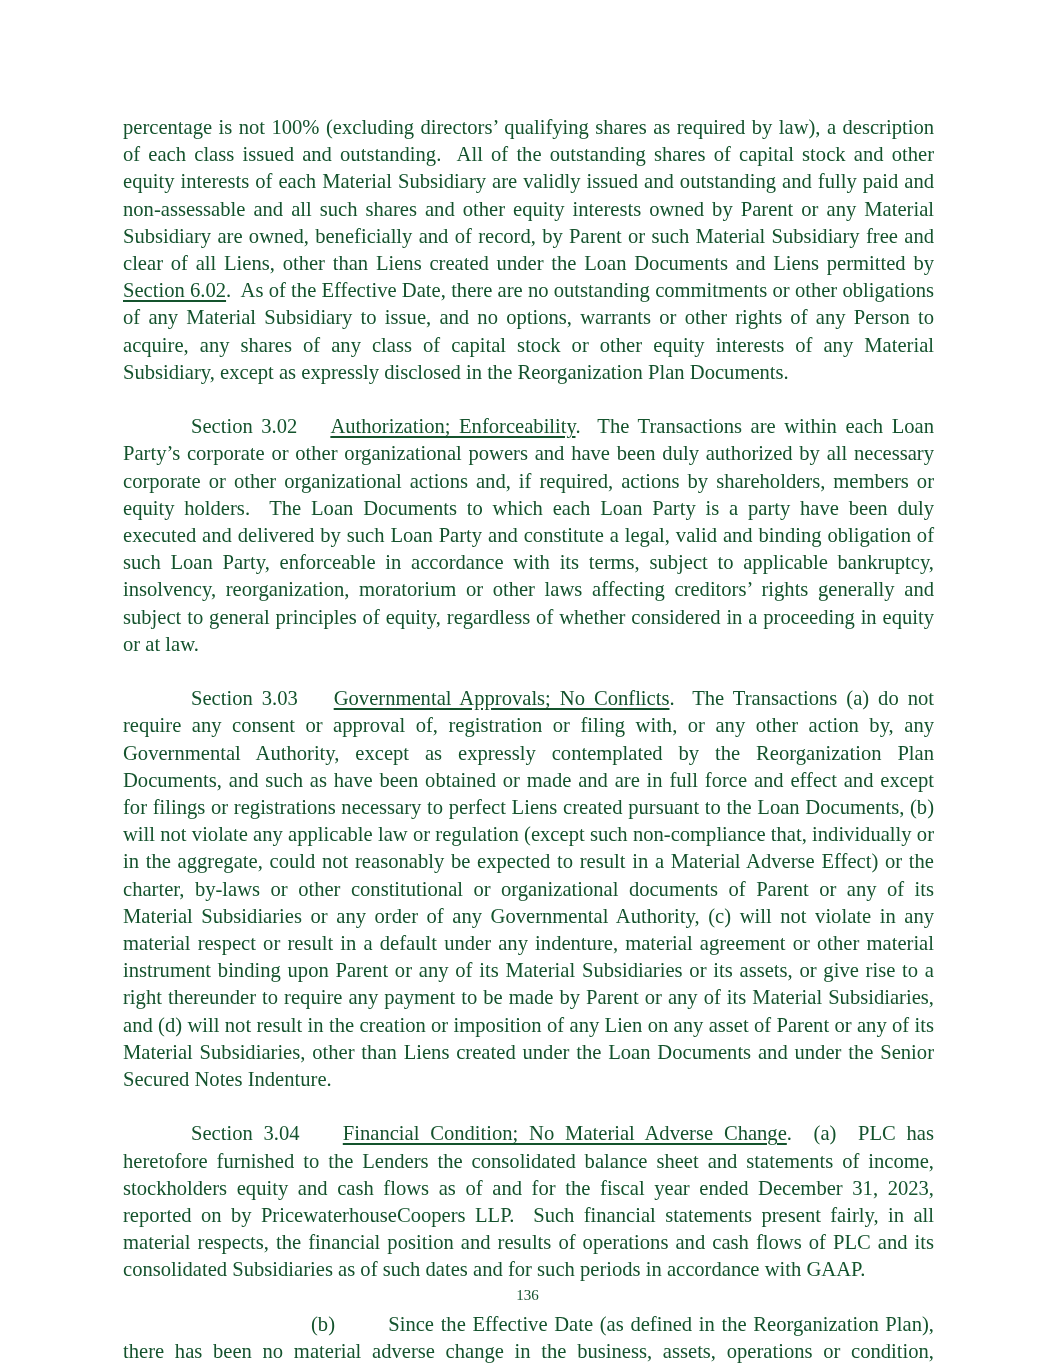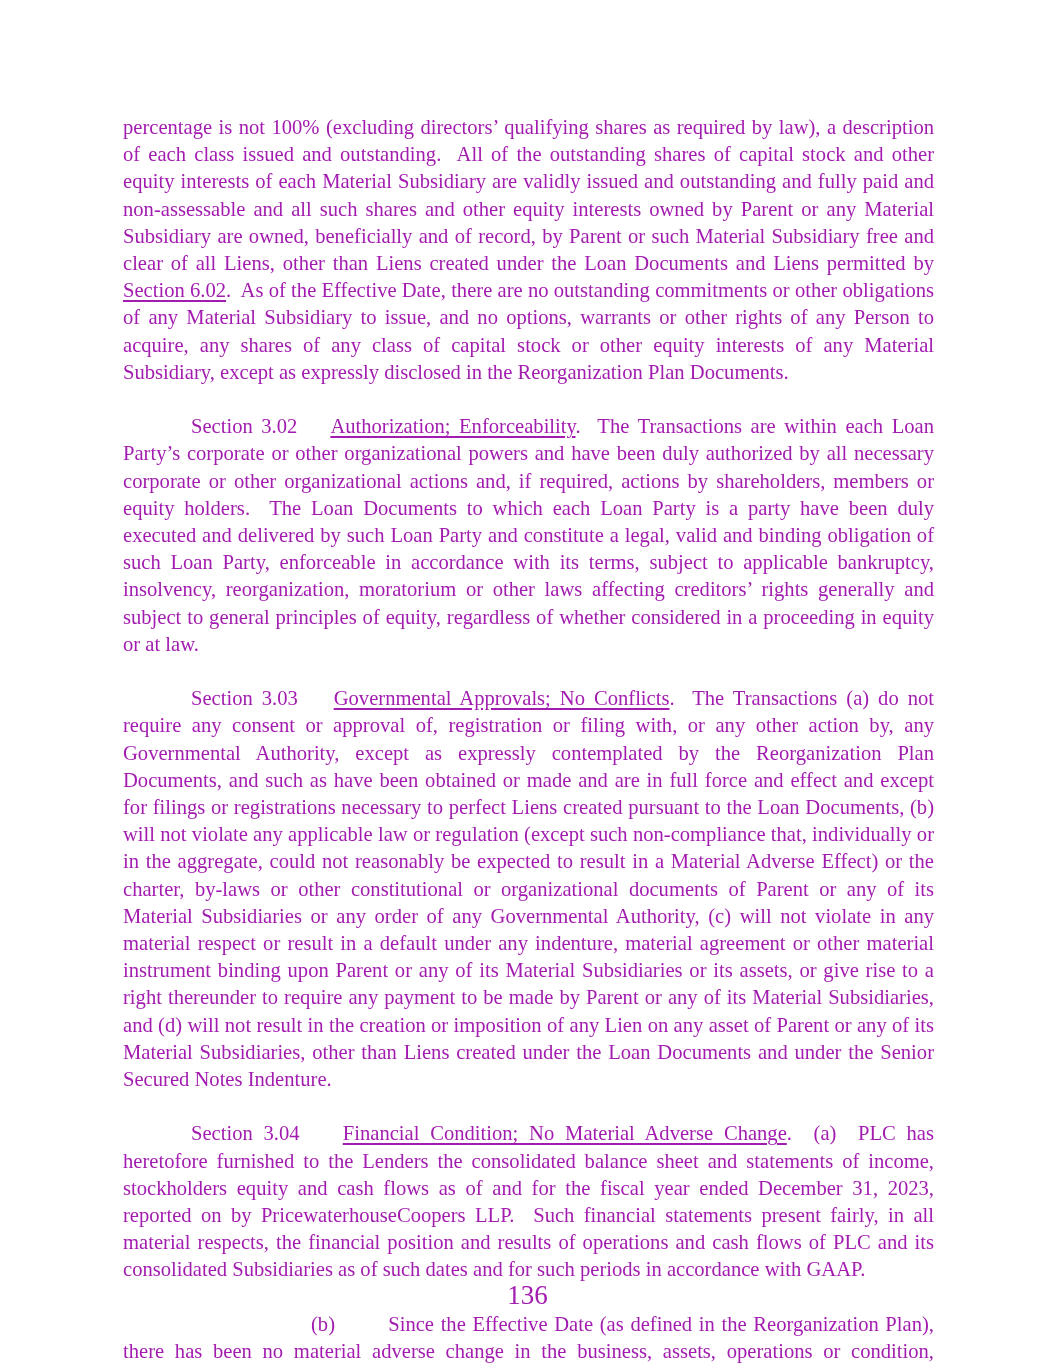--- a/index.html
+++ b/index.html
@@ -7,21 +7,21 @@
     padding: 0;
     background: #ffffff;
   }
   .page {
     position: relative;
     width: 1055px;
     height: 1365px;
     background: #ffffff;
     box-sizing: border-box;
     font-family: "Liberation Serif", "DejaVu Serif", serif;
-    color: #a21caf;
+    color: #14532d;
     overflow: hidden;
   }
   .doc-body {
     position: absolute;
     top: 114px;
     left: 123px;
     width: 811px;
     font-size: 20.6px;
     line-height: 27.2px;
   }
@@ -35,21 +35,21 @@
   .u {
     text-decoration: underline;
     text-underline-offset: 3px;
   }
   .page-number {
     position: absolute;
     bottom: 56px;
     left: 0;
     width: 100%;
     text-align: center;
-    font-size: 27px;
+    font-size: 15px;
     line-height: 27.2px;
   }
 </style>
 </head>
 <body>
 
 <div class="page">
   <div class="doc-body">
       <p class="para"><span>percentage is not 100% (excluding directors’ qualifying shares as required by law), a description of each class issued and outstanding.&nbsp; All of the outstanding shares of capital stock and other equity interests of each Material Subsidiary are validly issued and outstanding and fully paid and non-assessable and all such shares and other equity interests owned by Parent or any Material Subsidiary are owned, beneficially and of record, by Parent or such Material Subsidiary free and clear of all Liens, other than Liens created under the Loan Documents and Liens permitted by </span><span class="u">Section 6.02</span><span>.&nbsp; As of the Effective Date, there are no outstanding commitments or other obligations of any Material Subsidiary to issue, and no options, warrants or other rights of any Person to acquire, any shares of any class of capital stock or other equity interests of any Material Subsidiary, except as expressly disclosed in the Reorganization Plan Documents.</span></p>
       <p class="para indent-section"><span>Section 3.02&nbsp;&nbsp;&nbsp; </span><span class="u">Authorization; Enforceability</span><span>.&nbsp; The Transactions are within each Loan Party’s corporate or other organizational powers and have been duly authorized by all necessary corporate or other organizational actions and, if required, actions by shareholders, members or equity holders.&nbsp; The Loan Documents to which each Loan Party is a party have been duly executed and delivered by such Loan Party and constitute a legal, valid and binding obligation of such Loan Party, enforceable in accordance with its terms, subject to applicable bankruptcy, insolvency, reorganization, moratorium or other laws affecting creditors’ rights generally and subject to general principles of equity, regardless of whether considered in a proceeding in equity or at law.</span></p>

